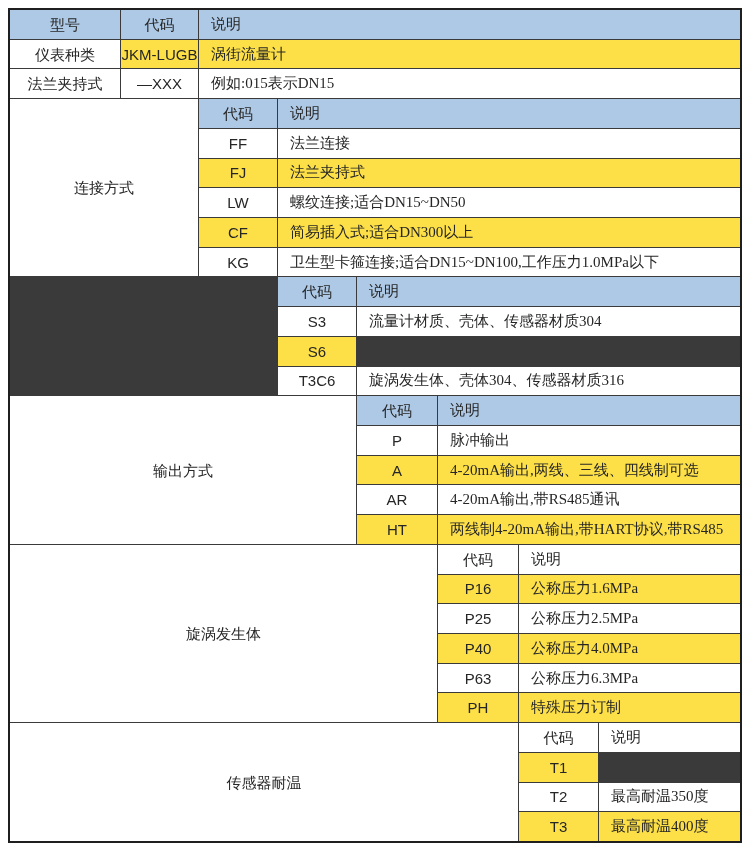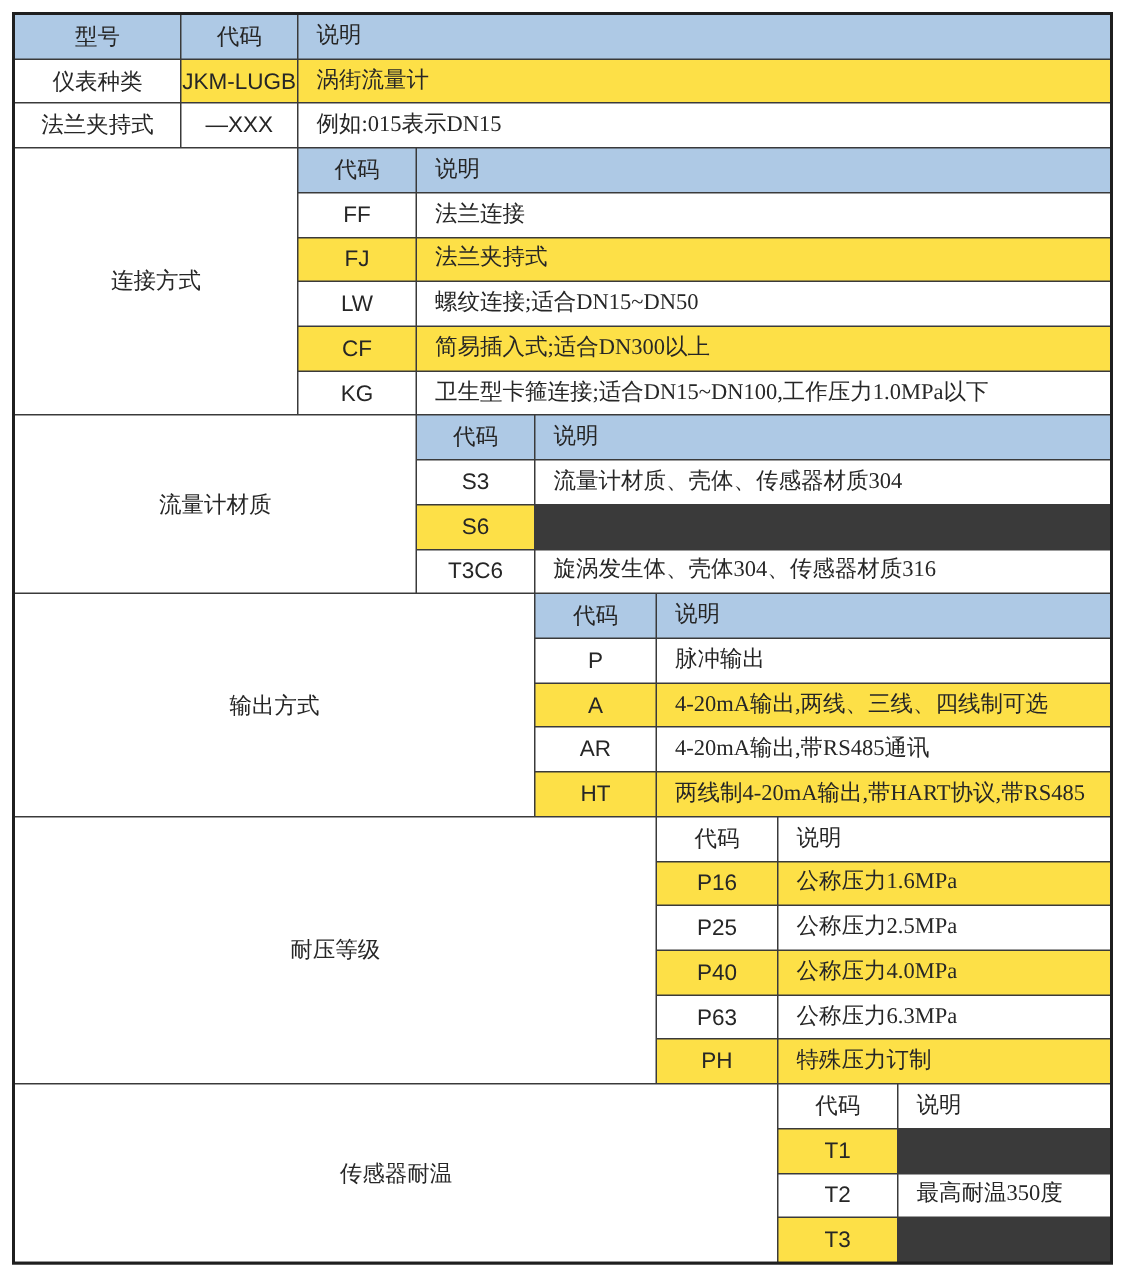--- a/index.html
+++ b/index.html
@@ -65,56 +65,56 @@
   <div class="cell w cl" style="grid-area:5/4/6/9">法兰连接</div>
   <div class="cell lb cc" style="grid-area:6/3/7/4">FJ</div>
   <div class="cell lb cl" style="grid-area:6/4/7/9">法兰夹持式</div>
   <div class="cell w cc" style="grid-area:7/3/8/4">LW</div>
   <div class="cell w cl" style="grid-area:7/4/8/9">螺纹连接;适合DN15~DN50</div>
   <div class="cell lb cc" style="grid-area:8/3/9/4">CF</div>
   <div class="cell lb cl" style="grid-area:8/4/9/9">简易插入式;适合DN300以上</div>
   <div class="cell w cc" style="grid-area:9/3/10/4">KG</div>
   <div class="cell w cl" style="grid-area:9/4/10/9">卫生型卡箍连接;适合DN15~DN100,工作压力1.0MPa以下</div>
 
-  <div class="cell w cc" style="grid-area:10/1/14/4">流量计材质</div>
   <div class="cell hb cc" style="grid-area:10/4/11/5">代码</div>
   <div class="cell hb cl" style="grid-area:10/5/11/9">说明</div>
   <div class="cell w cc" style="grid-area:11/4/12/5">S3</div>
   <div class="cell w cl" style="grid-area:11/5/12/9">流量计材质、壳体、传感器材质304</div>
   <div class="cell lb cc" style="grid-area:12/4/13/5">S6</div>
   <div class="cell w cc" style="grid-area:13/4/14/5">T3C6</div>
   <div class="cell w cl" style="grid-area:13/5/14/9">旋涡发生体、壳体304、传感器材质316</div>
 
   <div class="cell w cc" style="grid-area:14/1/19/5">输出方式</div>
   <div class="cell hb cc" style="grid-area:14/5/15/6">代码</div>
   <div class="cell hb cl" style="grid-area:14/6/15/9">说明</div>
   <div class="cell w cc" style="grid-area:15/5/16/6">P</div>
   <div class="cell w cl" style="grid-area:15/6/16/9">脉冲输出</div>
   <div class="cell lb cc" style="grid-area:16/5/17/6">A</div>
   <div class="cell lb cl" style="grid-area:16/6/17/9">4-20mA输出,两线、三线、四线制可选</div>
   <div class="cell w cc" style="grid-area:17/5/18/6">AR</div>
   <div class="cell w cl" style="grid-area:17/6/18/9">4-20mA输出,带RS485通讯</div>
   <div class="cell lb cc" style="grid-area:18/5/19/6">HT</div>
   <div class="cell lb cl" style="grid-area:18/6/19/9">两线制4-20mA输出,带HART协议,带RS485</div>
 
-  <div class="cell w cc" style="grid-area:19/1/25/6">耐压等级</div>
+  <div class="cell w cc" style="grid-area:19/1/25/6">旋涡发生体</div>
   <div class="cell w cc" style="grid-area:19/6/20/7">代码</div>
   <div class="cell w cl" style="grid-area:19/7/20/9">说明</div>
   <div class="cell lb cc" style="grid-area:20/6/21/7">P16</div>
   <div class="cell lb cl" style="grid-area:20/7/21/9">公称压力1.6MPa</div>
   <div class="cell w cc" style="grid-area:21/6/22/7">P25</div>
   <div class="cell w cl" style="grid-area:21/7/22/9">公称压力2.5MPa</div>
   <div class="cell lb cc" style="grid-area:22/6/23/7">P40</div>
   <div class="cell lb cl" style="grid-area:22/7/23/9">公称压力4.0MPa</div>
   <div class="cell w cc" style="grid-area:23/6/24/7">P63</div>
   <div class="cell w cl" style="grid-area:23/7/24/9">公称压力6.3MPa</div>
   <div class="cell lb cc" style="grid-area:24/6/25/7">PH</div>
   <div class="cell lb cl" style="grid-area:24/7/25/9">特殊压力订制</div>
 
   <div class="cell w cc" style="grid-area:25/1/29/7">传感器耐温</div>
   <div class="cell w cc" style="grid-area:25/7/26/8">代码</div>
   <div class="cell w cl" style="grid-area:25/8/26/9">说明</div>
   <div class="cell lb cc" style="grid-area:26/7/27/8">T1</div>
   <div class="cell w cc" style="grid-area:27/7/28/8">T2</div>
   <div class="cell w cl" style="grid-area:27/8/28/9">最高耐温350度</div>
   <div class="cell lb cc" style="grid-area:28/7/29/8">T3</div>
+  <div class="cell lb cl" style="grid-area:28/8/29/9">最高耐温400度</div>
 
 </div>
 
 </body></html>

